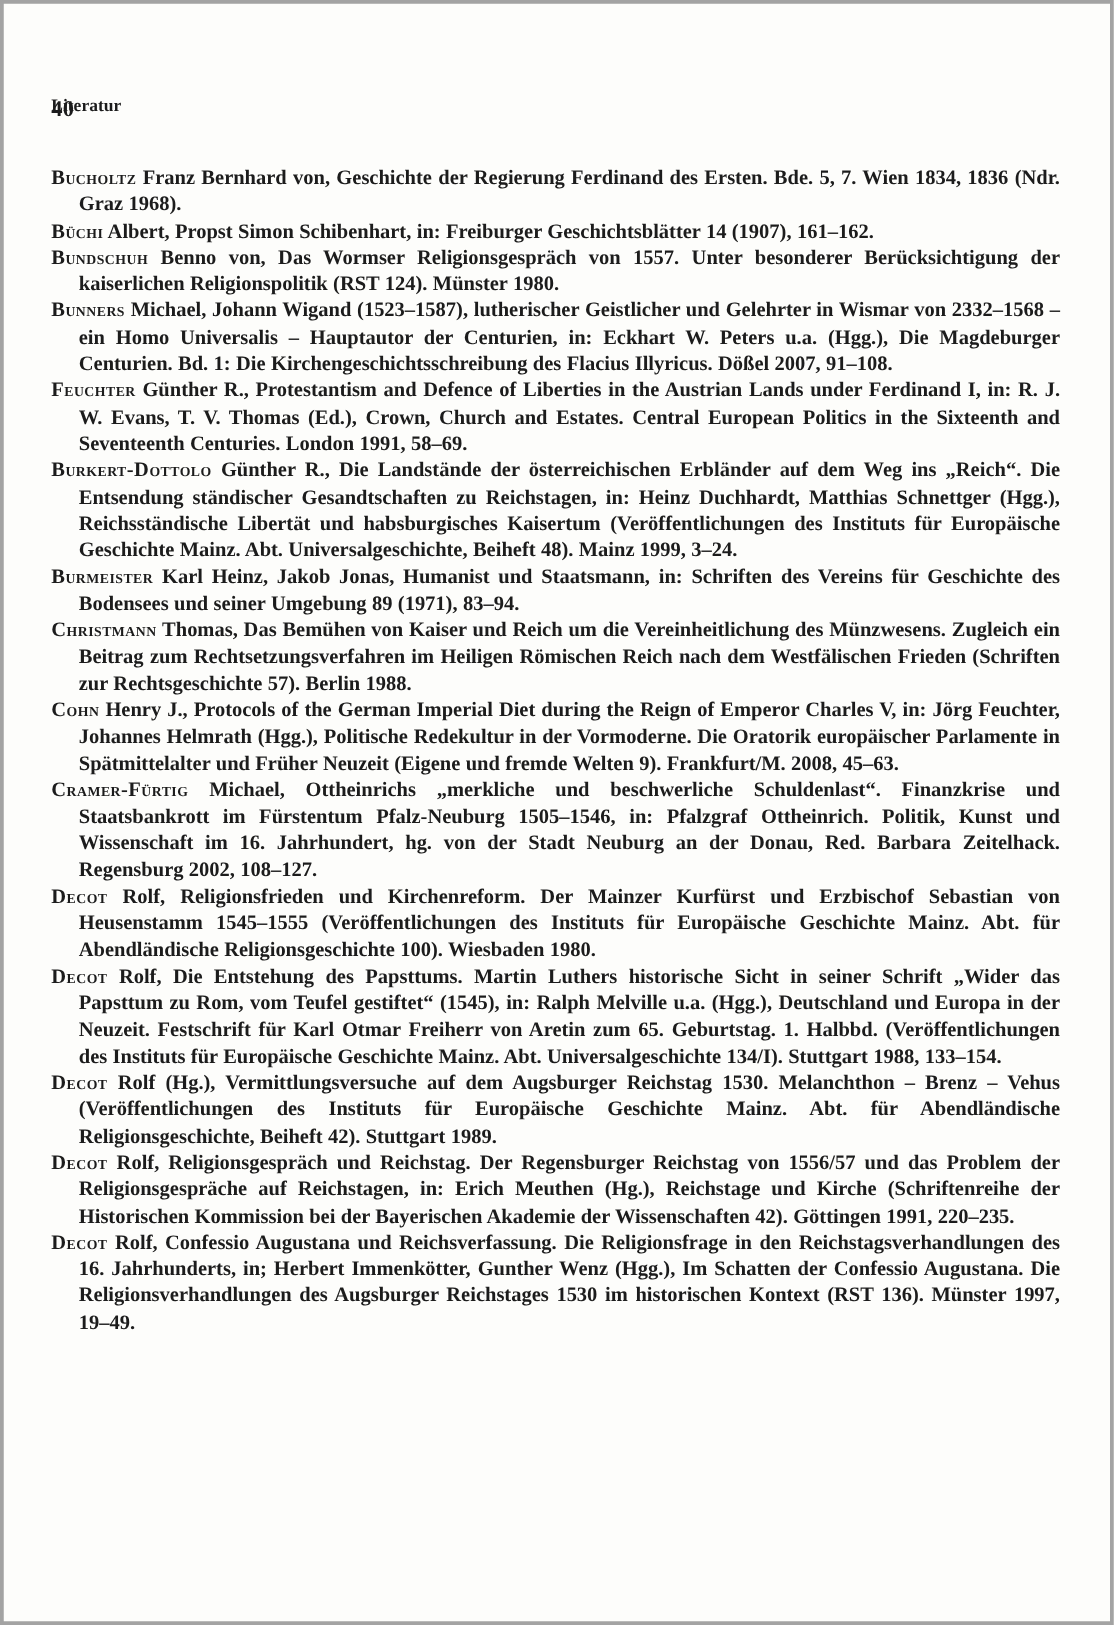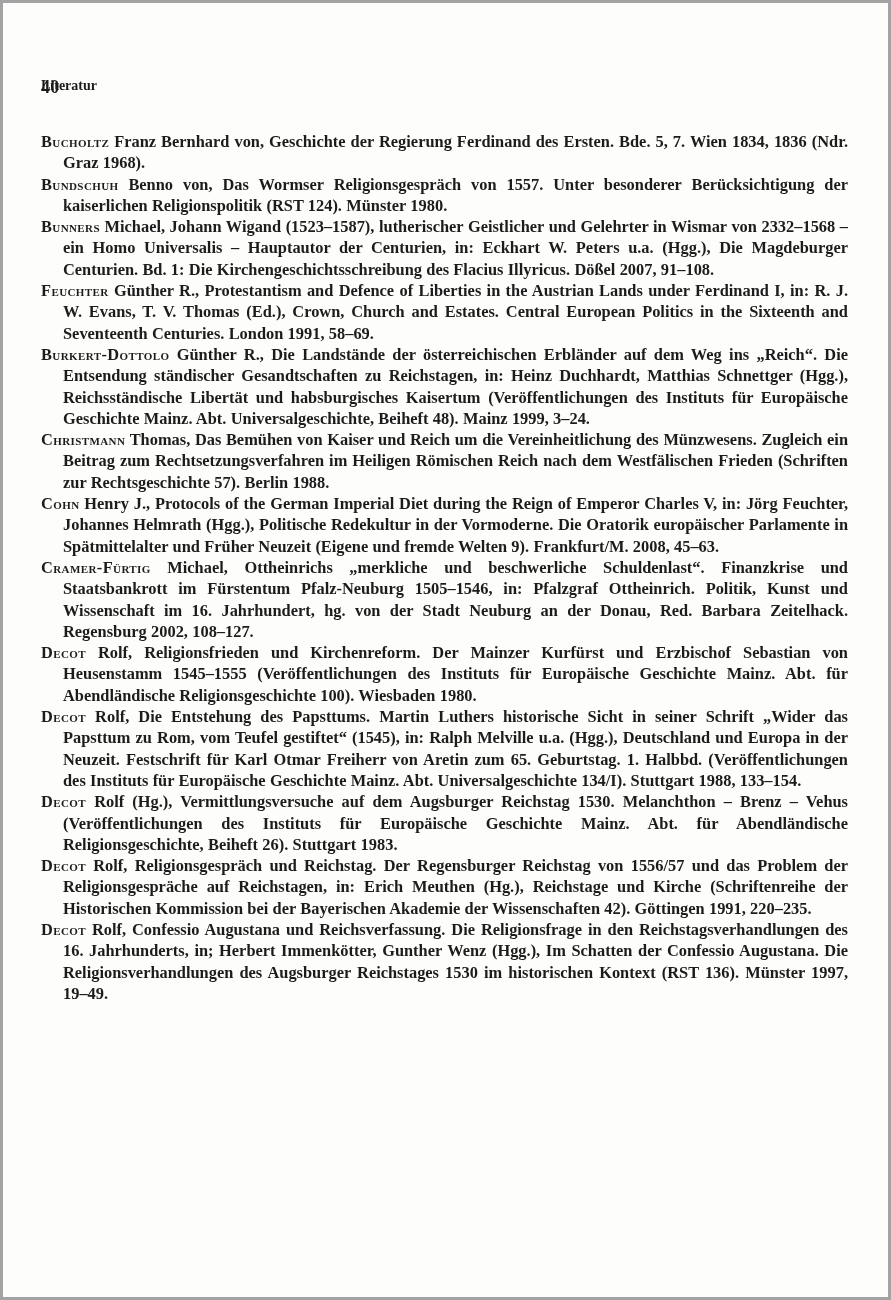--- a/index.html
+++ b/index.html
@@ -63,27 +63,29 @@
 
 <div class="page">
 
   <header class="page-header">
     <span class="page-number">40</span>
     <span class="running-title">Literatur</span>
   </header>
 
   <main class="bibliography">
     <p class="entry"><span class="author">Bucholtz</span><span> Franz Bernhard von, Geschichte der Regierung Ferdinand des Ersten. Bde. 5, 7. Wien 1834, 1836 (Ndr. Graz 1968).</span></p>
+    <p class="entry"><span class="author">Büchi</span><span> Albert, Propst Simon Schibenhart, in: Freiburger Geschichtsblätter 14 (1907), 161–162.</span></p>
     <p class="entry"><span class="author">Bundschuh</span><span> Benno von, Das Wormser Religionsgespräch von 1557. Unter besonderer Berücksichtigung der kaiserlichen Religionspolitik (RST 124). Münster 1980.</span></p>
     <p class="entry"><span class="author">Bunners</span><span> Michael, Johann Wigand (1523–1587), lutherischer Geistlicher und Gelehrter in Wismar von 2332–1568 – ein Homo Universalis – Hauptautor der Centurien, in: Eckhart W. Peters u.a. (Hgg.), Die Magdeburger Centurien. Bd. 1: Die Kirchengeschichtsschreibung des Flacius Illyricus. Dößel 2007, 91–108.</span></p>
     <p class="entry"><span class="author">Feuchter</span><span> Günther R., Protestantism and Defence of Liberties in the Austrian Lands under Ferdinand I, in: R. J. W. Evans, T. V. Thomas (Ed.), Crown, Church and Estates. Central European Politics in the Sixteenth and Seventeenth Centuries. London 1991, 58–69.</span></p>
     <p class="entry"><span class="author">Burkert-Dottolo</span><span> Günther R., Die Landstände der österreichischen Erbländer auf dem Weg ins „Reich“. Die Entsendung ständischer Gesandtschaften zu Reichstagen, in: Heinz Duchhardt, Matthias Schnettger (Hgg.), Reichsständische Libertät und habsburgisches Kaisertum (Veröffentlichungen des Instituts für Europäische Geschichte Mainz. Abt. Universalgeschichte, Beiheft 48). Mainz 1999, 3–24.</span></p>
+    <p class="entry"><span class="author">Burmeister</span><span> Karl Heinz, Jakob Jonas, Humanist und Staatsmann, in: Schriften des Vereins für Geschichte des Bodensees und seiner Umgebung 89 (1971), 83–94.</span></p>
     <p class="entry"><span class="author">Christmann</span><span> Thomas, Das Bemühen von Kaiser und Reich um die Vereinheitlichung des Münzwesens. Zugleich ein Beitrag zum Rechtsetzungsverfahren im Heiligen Römischen Reich nach dem Westfälischen Frieden (Schriften zur Rechtsgeschichte 57). Berlin 1988.</span></p>
     <p class="entry"><span class="author">Cohn</span><span> Henry J., Protocols of the German Imperial Diet during the Reign of Emperor Charles V, in: Jörg Feuchter, Johannes Helmrath (Hgg.), Politische Redekultur in der Vormoderne. Die Oratorik europäischer Parlamente in Spätmittelalter und Früher Neuzeit (Eigene und fremde Welten 9). Frankfurt/M. 2008, 45–63.</span></p>
     <p class="entry"><span class="author">Cramer-Fürtig</span><span> Michael, Ottheinrichs „merkliche und beschwerliche Schuldenlast“. Finanzkrise und Staatsbankrott im Fürstentum Pfalz-Neuburg 1505–1546, in: Pfalzgraf Ottheinrich. Politik, Kunst und Wissenschaft im 16. Jahrhundert, hg. von der Stadt Neuburg an der Donau, Red. Barbara Zeitelhack. Regensburg 2002, 108–127.</span></p>
     <p class="entry"><span class="author">Decot</span><span> Rolf, Religionsfrieden und Kirchenreform. Der Mainzer Kurfürst und Erzbischof Sebastian von Heusenstamm 1545–1555 (Veröffentlichungen des Instituts für Europäische Geschichte Mainz. Abt. für Abendländische Religionsgeschichte 100). Wiesbaden 1980.</span></p>
     <p class="entry"><span class="author">Decot</span><span> Rolf, Die Entstehung des Papsttums. Martin Luthers historische Sicht in seiner Schrift „Wider das Papsttum zu Rom, vom Teufel gestiftet“ (1545), in: Ralph Melville u.a. (Hgg.), Deutschland und Europa in der Neuzeit. Festschrift für Karl Otmar Freiherr von Aretin zum 65. Geburtstag. 1. Halbbd. (Veröffentlichungen des Instituts für Europäische Geschichte Mainz. Abt. Universalgeschichte 134/I). Stuttgart 1988, 133–154.</span></p>
-    <p class="entry"><span class="author">Decot</span><span> Rolf (Hg.), Vermittlungsversuche auf dem Augsburger Reichstag 1530. Melanchthon – Brenz – Vehus (Veröffentlichungen des Instituts für Europäische Geschichte Mainz. Abt. für Abendländische Religionsgeschichte, Beiheft 26). Stuttgart 1983.</span></p>
+    <p class="entry"><span class="author">Decot</span><span> Rolf (Hg.), Vermittlungsversuche auf dem Augsburger Reichstag 1530. Melanchthon – Brenz – Vehus (Veröffentlichungen des Instituts für Europäische Geschichte Mainz. Abt. für Abendländische Religionsgeschichte, Beiheft 42). Stuttgart 1989.</span></p>
     <p class="entry"><span class="author">Decot</span><span> Rolf, Religionsgespräch und Reichstag. Der Regensburger Reichstag von 1556/57 und das Problem der Religionsgespräche auf Reichstagen, in: Erich Meuthen (Hg.), Reichstage und Kirche (Schriftenreihe der Historischen Kommission bei der Bayerischen Akademie der Wissenschaften 42). Göttingen 1991, 220–235.</span></p>
     <p class="entry"><span class="author">Decot</span><span> Rolf, Confessio Augustana und Reichsverfassung. Die Religionsfrage in den Reichstagsverhandlungen des 16. Jahrhunderts, in; Herbert Immenkötter, Gunther Wenz (Hgg.), Im Schatten der Confessio Augustana. Die Religionsverhandlungen des Augsburger Reichstages 1530 im historischen Kontext (RST 136). Münster 1997, 19–49.</span></p>
   </main>
 
 </div>
 
 </body></html>

